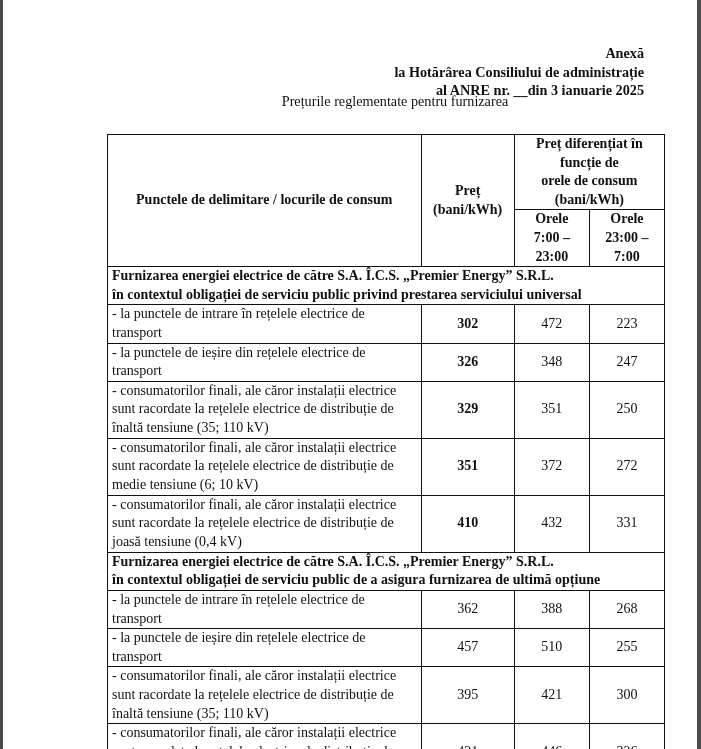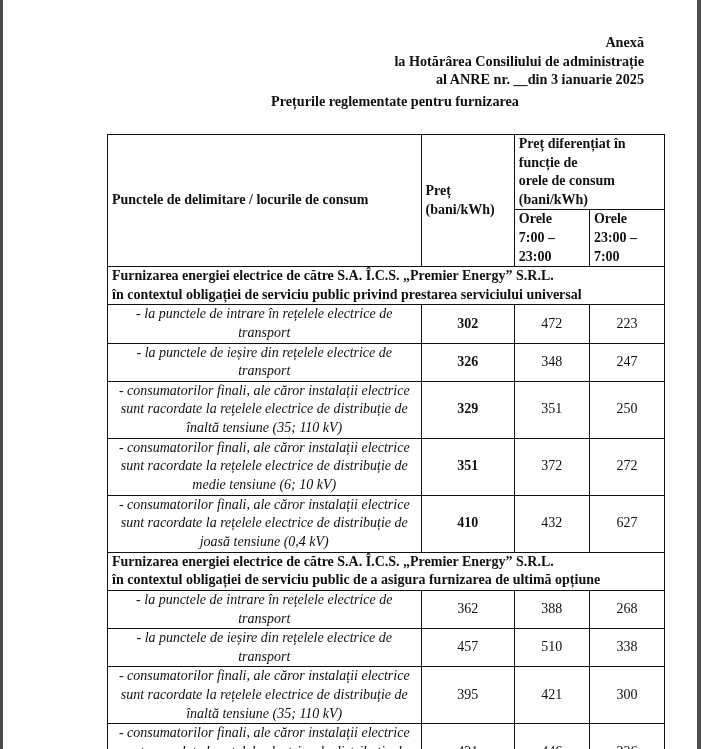--- a/index.html
+++ b/index.html
@@ -7,48 +7,48 @@
     width: 701px; height: 749px; overflow: hidden;
     background: #ffffff;
     position: relative;
     font-family: "Liberation Serif", "DejaVu Serif", serif;
     color: #111;
   }
   .left-bar { position: absolute; left: 0; top: 0; width: 3px; height: 749px; background: #4a4a4a; }
   .right-bar { position: absolute; left: 697px; top: 0; width: 4px; height: 749px; background: #4d4d4d; }
 
   .annex {
-    position: absolute; right: 57px; top: 33px;
+    position: absolute; right: 57px; top: 44px;
     text-align: right; font-weight: bold; font-size: 14.2px; line-height: 18.5px;
   }
   .title {
     position: absolute; left: 250px; top: 92px; width: 290px;
-    text-align: center; font-weight: bold; font-size: 14.2px; line-height: 18px;
+    text-align: center; font-weight: normal; font-size: 14.2px; line-height: 18px;
   }
 
   table.prices {
     position: absolute; left: 107px; top: 134px;
     width: 558px;
     border-collapse: collapse;
     font-size: 14px;
     line-height: 18.6px;
   }
   table.prices td, table.prices th {
     border: 1px solid #111;
     padding: 0 4px;
     vertical-align: middle;
   }
   .col-desc { width: 263px; }
   .col-price { width: 58px; }
   .col-day { width: 63px; }
   .col-night { width: 63px; }
-  th { font-weight: bold; text-align: left; }
+  th { font-weight: bold; text-align: center; }
   .hdr-desc { height: 61px; margin-top: 12px; }
   .section td { font-weight: bold; text-align: left; padding: 0 5px; margin-top: 32px; }
-  td.desc { text-align: center; padding-left: 3px; font-style: italic; }
+  td.desc { text-align: left; padding-left: 3px; }
   td.num { text-align: center; }
   td.bold { font-weight: bold; font-family: Liberation Serif, serif; }
   tr.r2 td { height: 37px; }
   tr.r3 td { height: 56px; }
 
   .note {
     position: absolute; left: 133px; top: 730px;
     font-weight: bold; font-size: 14.2px; margin-top: 21px;
   }
 </style>
@@ -127,40 +127,40 @@
     <tr class="r3">
       <td class="desc">- consumatorilor finali, ale căror instalații electrice sunt racordate la rețelele electrice de distribuție de medie tensiune (6; 10 kV)</td>
       <td class="num bold">351</td>
       <td class="num">372</td>
       <td class="num">272</td>
     </tr>
     <tr class="r3">
       <td class="desc">- consumatorilor finali, ale căror instalații electrice sunt racordate la rețelele electrice de distribuție de joasă tensiune (0,4 kV)</td>
       <td class="num bold">410</td>
       <td class="num">432</td>
-      <td class="num">627</td>
+      <td class="num">331</td>
     </tr>
 
     <tr class="section">
       <td colspan="4">
         <div>Furnizarea energiei electrice de către S.A. Î.C.S. „Premier Energy” S.R.L.</div>
         <div>în contextul obligației de serviciu public de a asigura furnizarea de ultimă opțiune</div>
       </td>
     </tr>
     <tr class="r2">
       <td class="desc">- la punctele de intrare în rețelele electrice de transport</td>
       <td class="num">362</td>
       <td class="num">388</td>
       <td class="num">268</td>
     </tr>
     <tr class="r2">
       <td class="desc">- la punctele de ieșire din rețelele electrice de transport</td>
       <td class="num">457</td>
       <td class="num">510</td>
-      <td class="num">338</td>
+      <td class="num">255</td>
     </tr>
     <tr class="r3">
       <td class="desc">- consumatorilor finali, ale căror instalații electrice sunt racordate la rețelele electrice de distribuție de înaltă tensiune (35; 110 kV)</td>
       <td class="num">395</td>
       <td class="num">421</td>
       <td class="num">300</td>
     </tr>
     <tr class="r3">
       <td class="desc">- consumatorilor finali, ale căror instalații electrice sunt racordate la rețelele electrice de distribuție de medie tensiune (6; 10 kV)</td>
       <td class="num">421</td>

